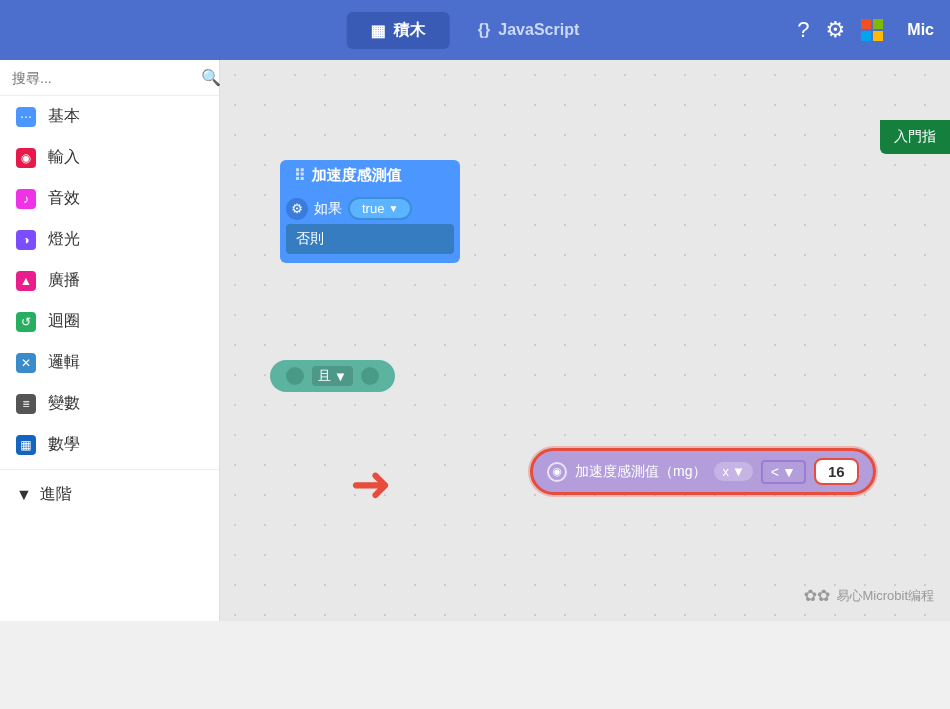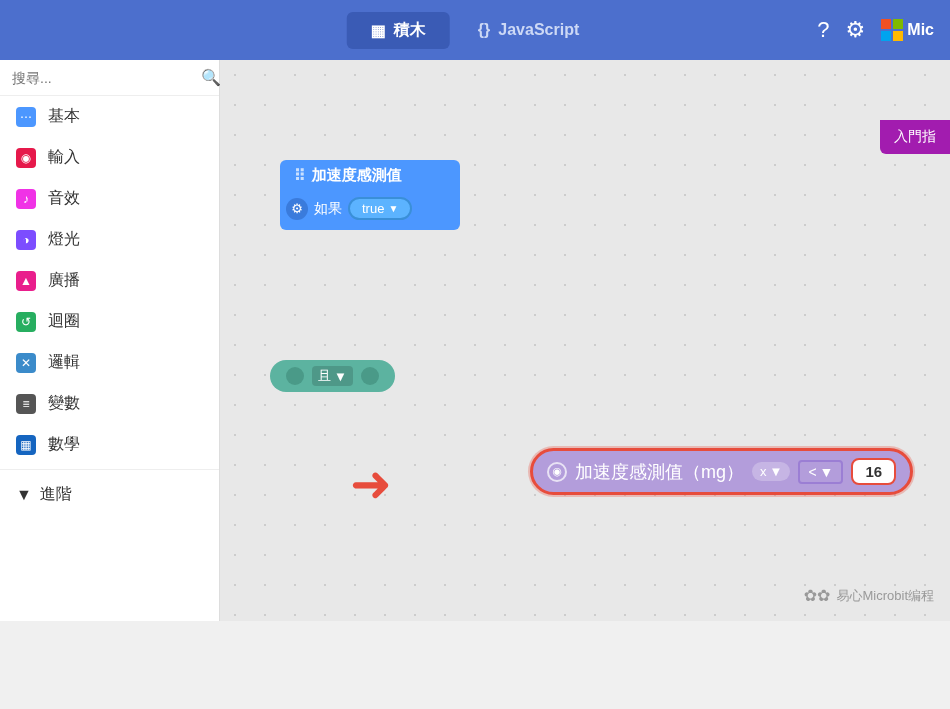--- a/index.html
+++ b/index.html
@@ -46,41 +46,41 @@
       gap: 16px;
     }
     .header-icon {
       color: white;
       font-size: 22px;
       cursor: pointer;
     }
     .ms-logo {
       display: flex;
       align-items: center;
-      gap: 0;
+      gap: 20px;
     }
     .ms-grid {
       display: grid;
       grid-template-columns: 10px 10px;
       grid-template-rows: 10px 10px;
       gap: 2px;
       margin-right: 4px;
     }
     .ms-grid span:nth-child(1) { background: #f25022; }
     .ms-grid span:nth-child(2) { background: #7fba00; }
     .ms-grid span:nth-child(3) { background: #00a4ef; }
     .ms-grid span:nth-child(4) { background: #ffb900; }
     .ms-text { color: white; font-size: 16px; font-weight: 600; }
 
     
     .intro-btn {
       position: absolute;
       right: 0;
       top: 60px;
-      background: #a21caf;
+      background: #15803d;
       color: white;
       padding: 8px 14px;
       font-size: 14px;
       cursor: pointer;
       border-radius: 0 0 0 6px;
       z-index: 10;
     }
 
     
     .main {
@@ -314,21 +314,21 @@
     .sensor-icon {
       width: 20px;
       height: 20px;
       border-radius: 50%;
       border: 2px solid rgba(255,255,255,0.7);
       display: flex;
       align-items: center;
       justify-content: center;
       font-size: 11px;
     }
-    .sensor-label { font-size: 18px; }
+    .sensor-label { font-size: 14px; }
     .sensor-dropdown {
       background: rgba(255,255,255,0.25);
       border-radius: 14px;
       padding: 2px 8px;
       font-size: 13px;
       display: flex;
       align-items: center;
       gap: 3px;
     }
     .op-badge {
@@ -477,20 +477,23 @@
         <span>加速度感測值</span>
       </div>
       <div class="if-block-wrapper">
         <div class="if-row">
           <div class="gear-circle">⚙</div>
           <span class="if-label">如果</span>
           <div class="true-badge">
             <span>true</span>
             <span class="dropdown-arrow">▼</span>
           </div>
+        </div>
+        <div class="else-block">
+          <span>否則</span>
         </div>
       </div>
     </div>
 
     <div class="block-container and-block">
       <div class="and-inner">
         <span class="puzzle-connector"></span>
         <div class="dropdown-small">
           <span>且</span>
           <span>▼</span>

